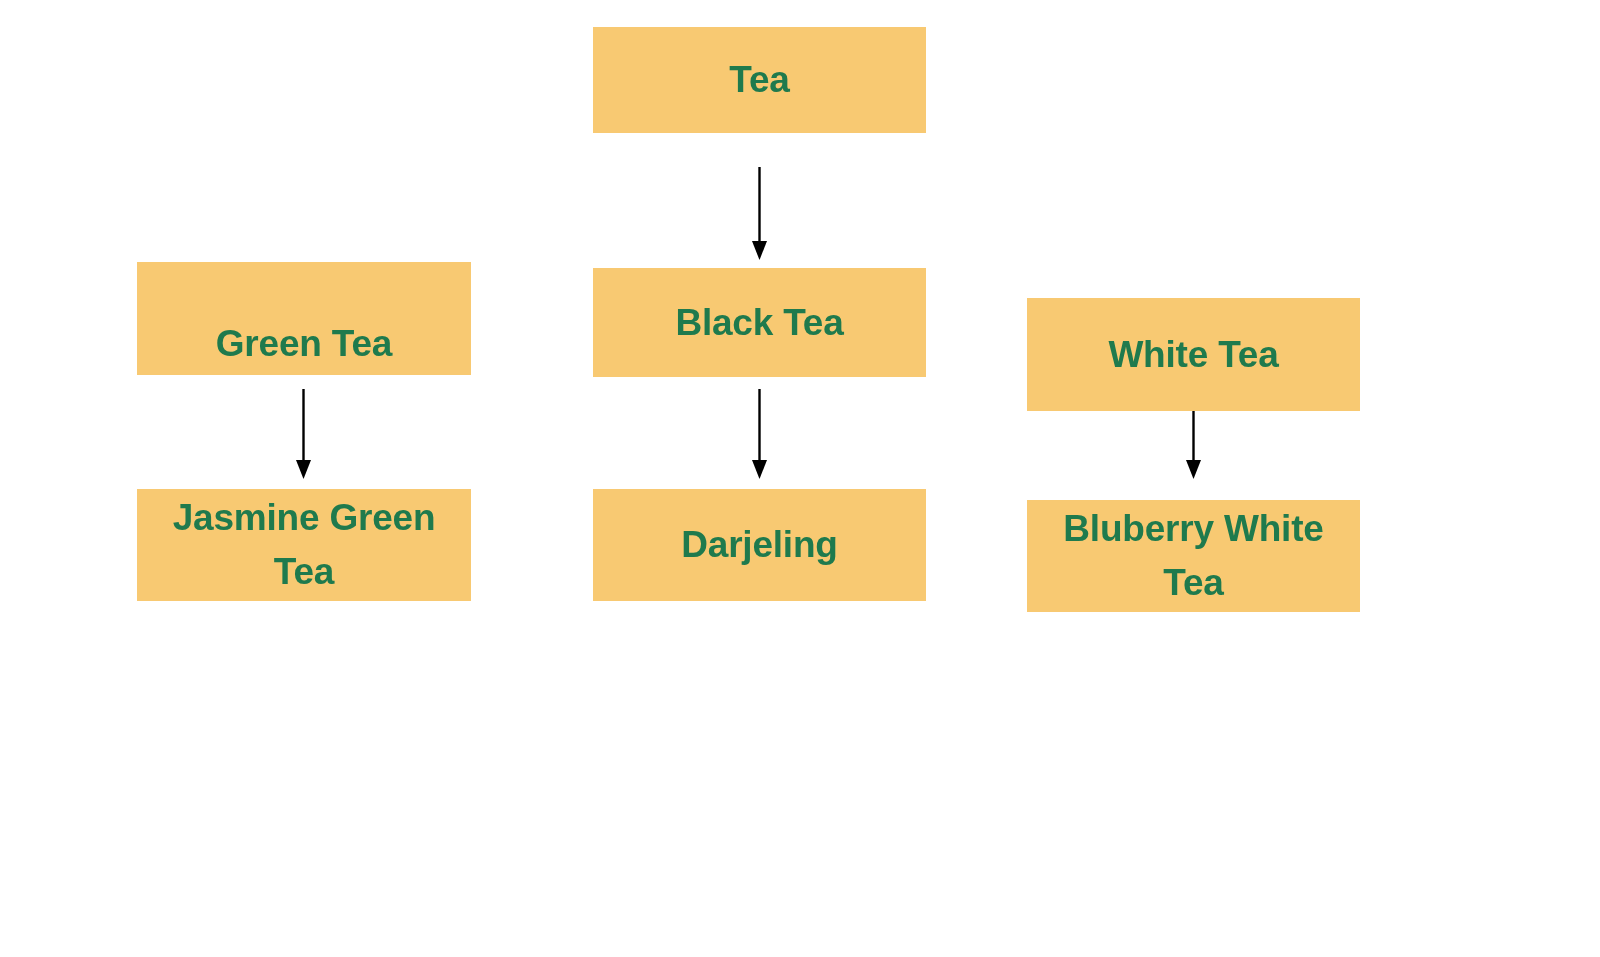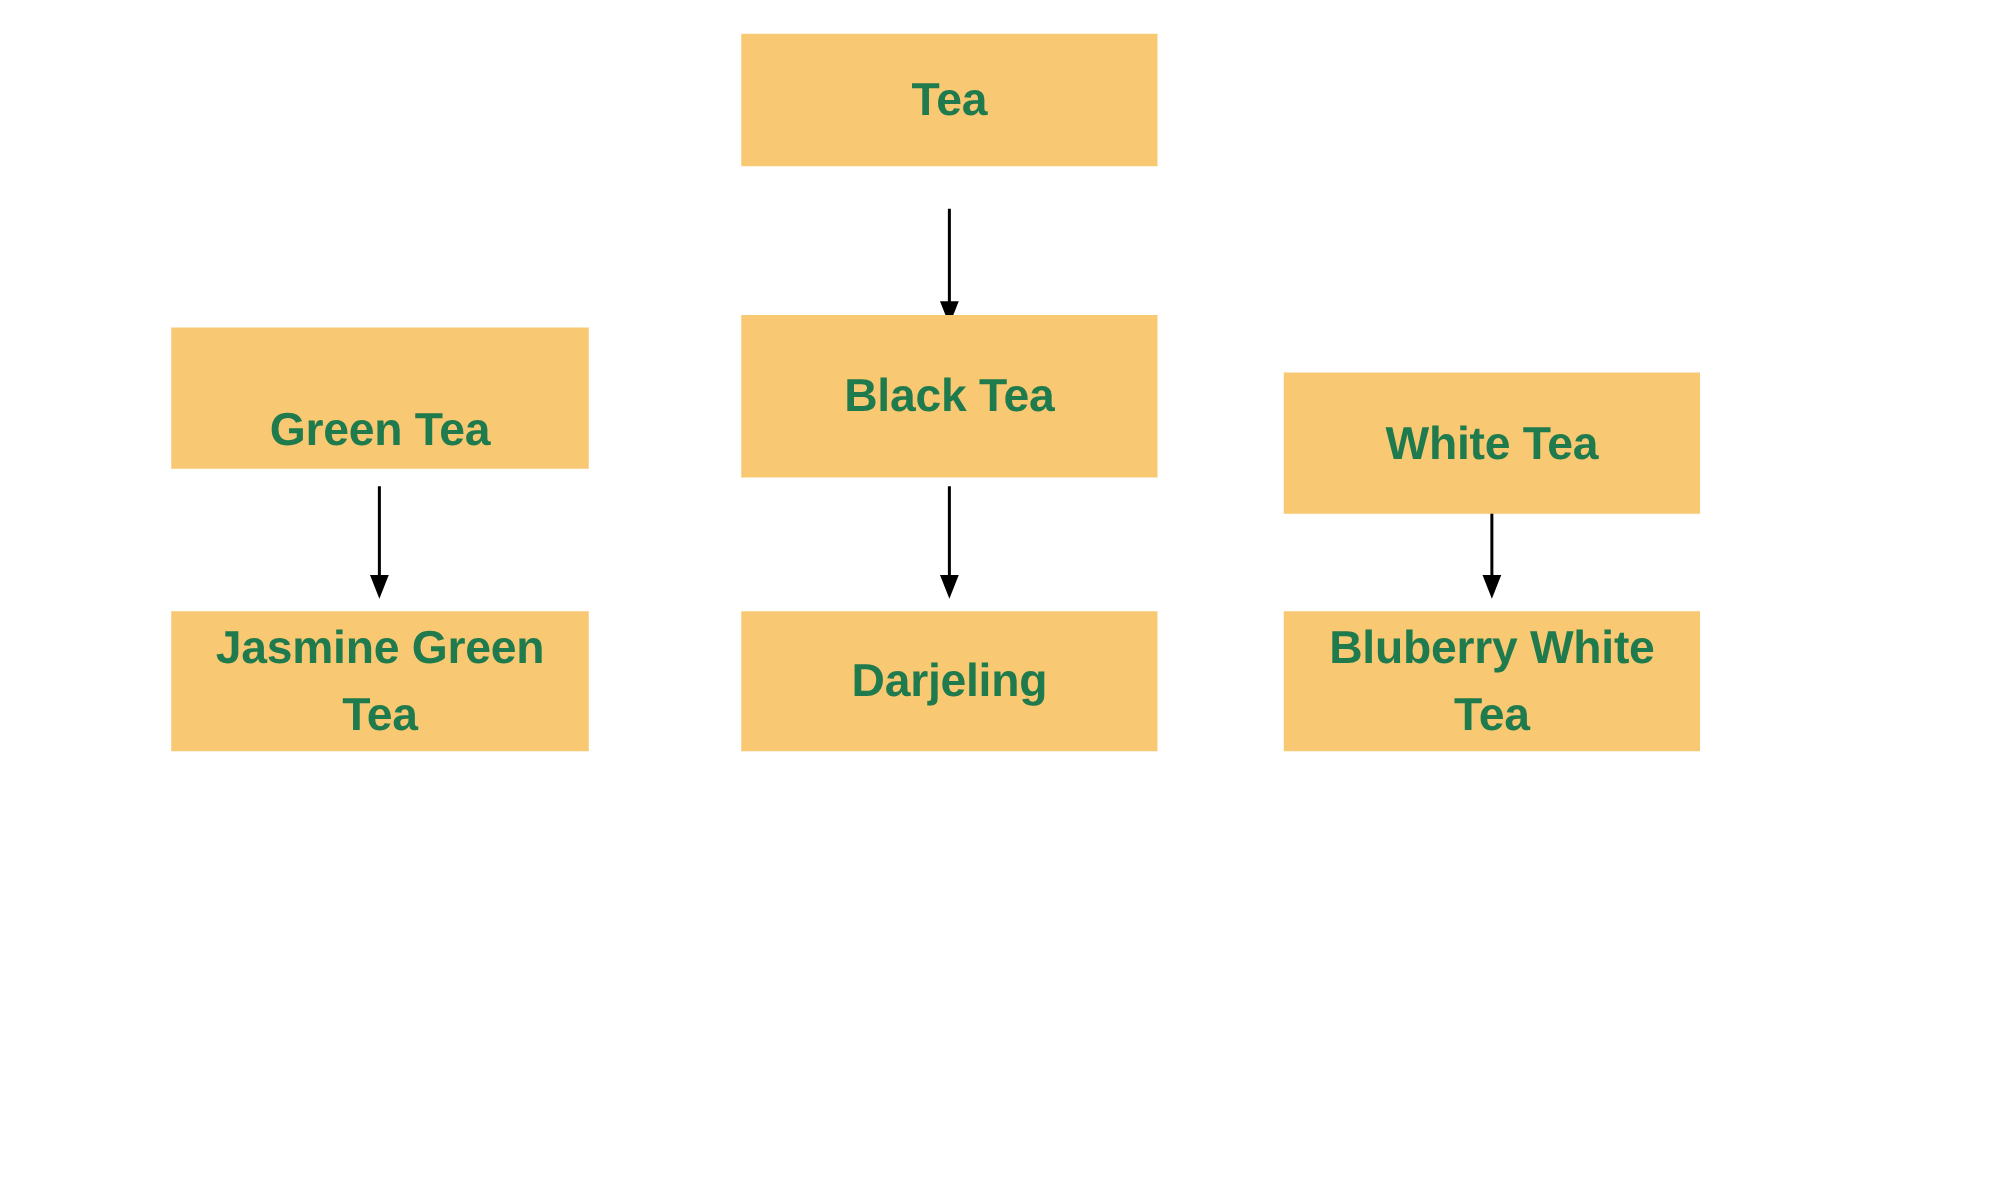--- a/index.html
+++ b/index.html
@@ -37,25 +37,25 @@
     border-radius: 0;
     user-select: none;
   }
   .node-label {
     display: block;
     width: 100%;
   }
   
   .node-tea            { left: 593px;  top: 27px;  width: 333px; height: 106px; }
   .node-green-tea      { left: 137px;  top: 262px; width: 334px; height: 113px; align-items: flex-end; }
-  .node-black-tea      { left: 593px;  top: 252px; width: 333px; height: 130px; }
+  .node-black-tea      { left: 593px;  top: 268px; width: 333px; height: 109px; }
   .node-white-tea      { left: 1027px; top: 262px; width: 333px; height: 113px; margin-top: 36px; }
   .node-jasmine        { left: 137px;  top: 489px; width: 334px; height: 112px; }
   .node-darjeling      { left: 593px;  top: 489px; width: 333px; height: 112px; }
-  .node-bluberry       { left: 1027px; top: 489px; width: 333px; height: 112px; }
+  .node-bluberry       { left: 1027px; top: 500px; width: 333px; height: 112px; }
 
   .edge-layer {
     position: absolute;
     left: 0;
     top: 0;
     width: 1600px;
     height: 957px;
     pointer-events: none;
   }
   .edge-line {

